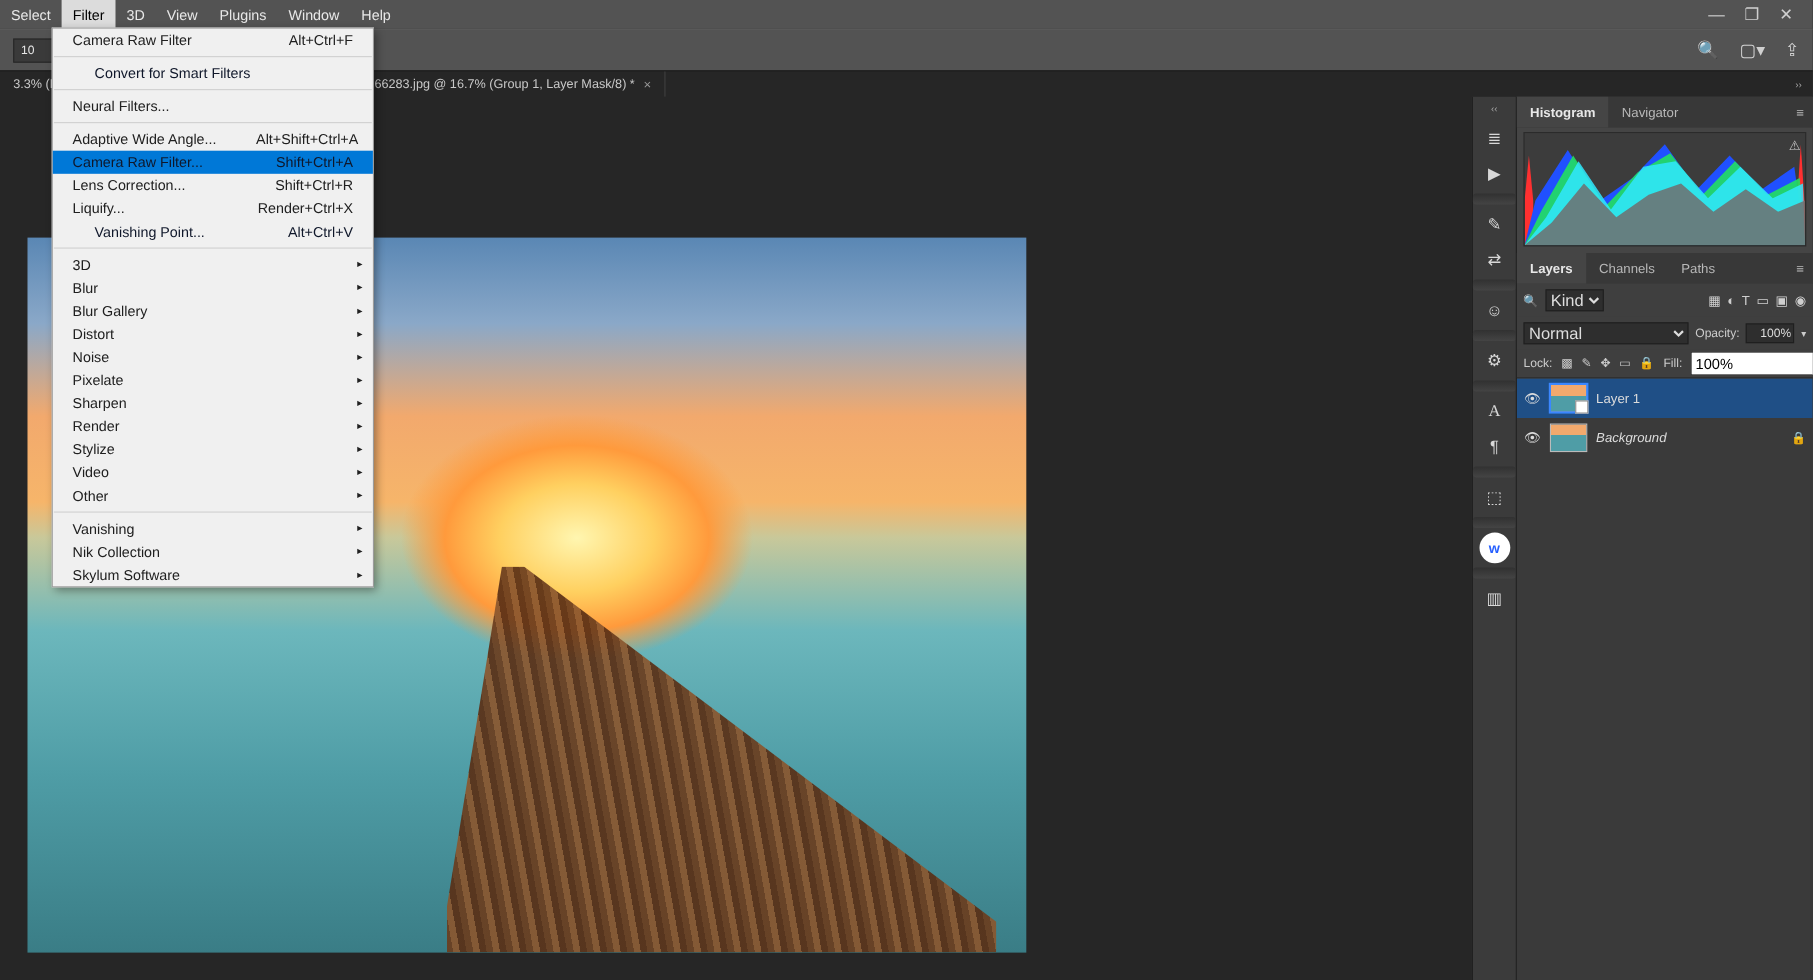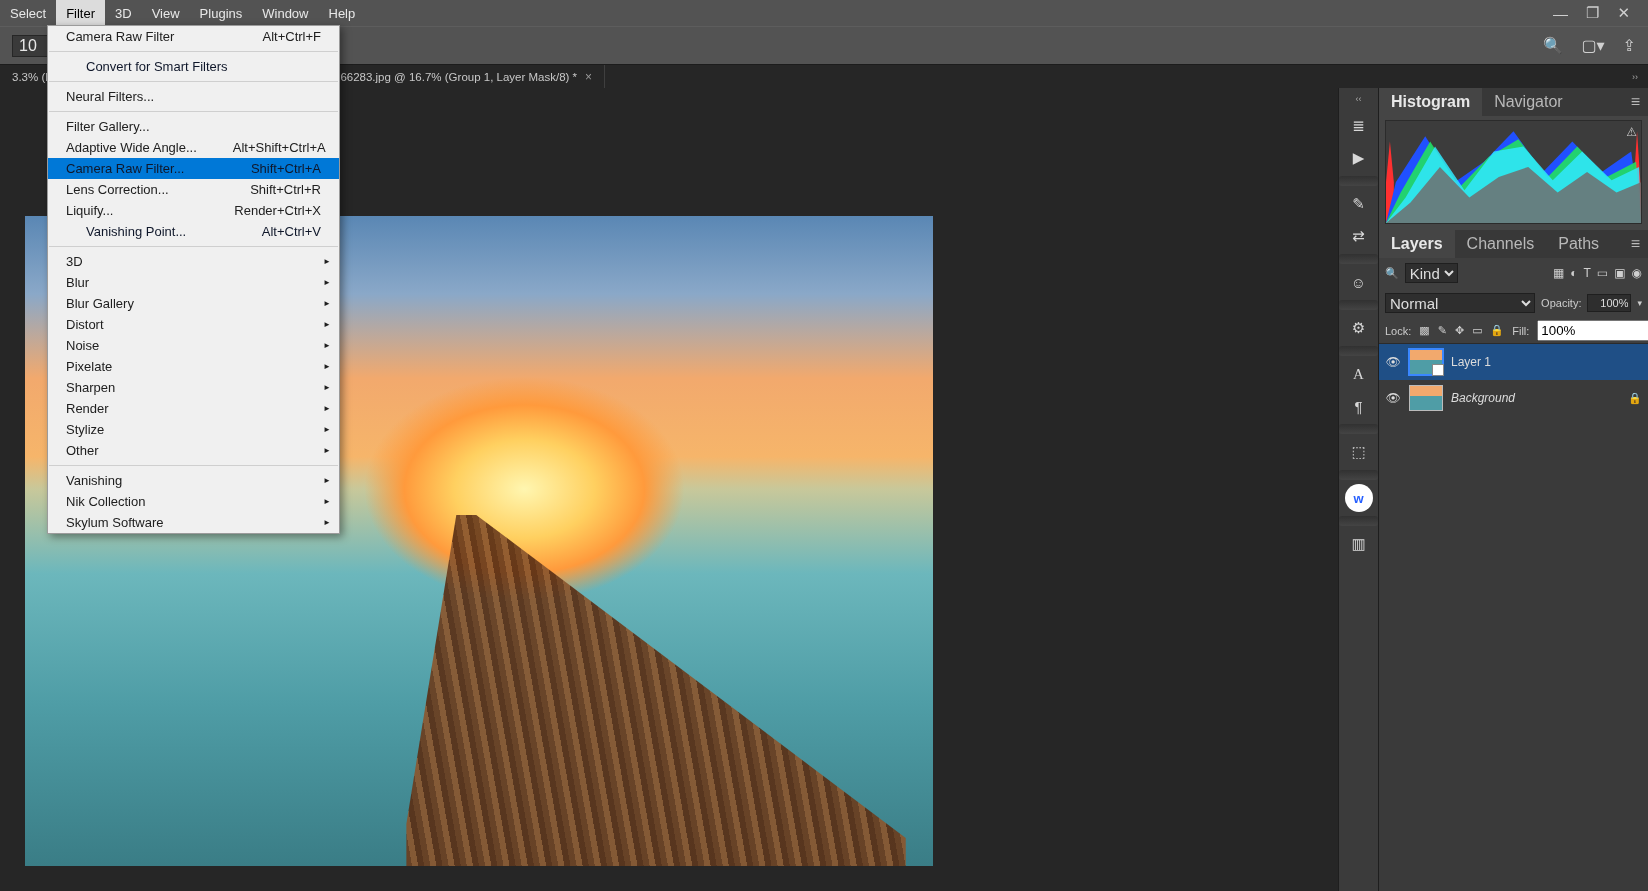--- a/index.html
+++ b/index.html
@@ -17,21 +17,21 @@
   }
   *{box-sizing:border-box;font-family:"Segoe UI",Tahoma,Arial,sans-serif;}
   html,body{margin:0;padding:0;width:1648px;height:891px;overflow:hidden;background:var(--bg-dark);color:var(--text-light);}
   
   .menubar{height:26px;background:var(--bg-panel);display:flex;align-items:center;font-size:13px;position:relative;}
   .menubar .menu-item{padding:0 10px;height:100%;display:flex;align-items:center;cursor:default;}
   .menubar .menu-item.active{background:#dcdcdc;color:#000;}
   .window-controls{margin-left:auto;display:flex;align-items:center;gap:18px;padding:0 18px;color:#cfcfcf;font-size:15px;}
   
   .options-bar{height:38px;background:var(--bg-panel);border-top:1px solid #5d5d5d;display:flex;align-items:center;padding:0 12px;font-size:12px;}
-  .opt-field{background:#3a3a3a;border:1px solid #262626;color:var(--text-light);height:22px;width:48px;padding:0 6px;font-size:16px;}
+  .opt-field{background:#3a3a3a;border:1px solid #262626;color:var(--text-light);height:22px;width:48px;padding:0 6px;font-size:11px;}
   .right-tools{margin-left:auto;display:flex;align-items:center;gap:18px;color:#d0d0d0;font-size:16px;}
   
   .tab-bar{height:24px;background:var(--bg-darker);display:flex;align-items:center;font-size:11.5px;color:#c8c8c8;border-top:1px solid #1c1c1c;}
   .doc-tab{height:100%;display:flex;align-items:center;padding:0 12px;gap:8px;border-right:1px solid #3f3f3f;}
   .doc-tab.active-tab{background:#353535;}
   .doc-tab .close{color:#9a9a9a;font-size:12px;}
   .tabspacer{flex:1;display:flex;justify-content:flex-end;padding-right:10px;}
   
   .workspace{display:flex;height:calc(100% - 26px - 38px - 24px);}
   .canvas-area{flex:1;background:var(--bg-darker);position:relative;overflow:hidden;}
@@ -54,21 +54,21 @@
       repeating-linear-gradient(80deg,#6b3d1e 0 6px,#8a562e 6px 12px,#5a2f15 12px 18px);
     clip-path:polygon(10% 0,14% 0,100% 92%,100% 100%,0 100%,0 88%);
     opacity:.92;
   }
   .collapsed-panels{width:40px;background:#3b3b3b;border-left:1px solid #1e1e1e;display:flex;flex-direction:column;align-items:center;padding-top:6px;gap:4px;}
   .collapsed-panels .chev{font-size:9px;color:#aaa;margin-bottom:4px;}
   .panel-icon{width:28px;height:28px;display:flex;align-items:center;justify-content:center;color:#d8d8d8;font-size:15px;border-radius:3px;}
   .panel-icon.sep{height:10px;width:100%;background:linear-gradient(#313131,#444);}
   .panel-icon.badge{background:#fff;color:#2760ff;border-radius:50%;font-weight:bold;font-size:13px;}
   .right-panels{width:270px;background:var(--bg-panel-dark);display:flex;flex-direction:column;border-left:1px solid #1e1e1e;}
-  .panel-head{height:28px;display:flex;align-items:center;font-size:16px;background:#383838;}
+  .panel-head{height:28px;display:flex;align-items:center;font-size:12px;background:#383838;}
   .panel-tab{padding:0 12px;height:100%;display:flex;align-items:center;color:var(--text-dim);}
   .panel-tab.active{background:var(--bg-panel-dark);color:var(--text-light);font-weight:600;}
   .panel-menu{margin-left:auto;padding:0 8px;color:#bbb;}
   
   .histogram{height:104px;background:#3c3c3c;position:relative;margin:4px 6px 6px 6px;border:1px solid #2b2b2b;overflow:hidden;}
   .histo-warn{position:absolute;top:4px;right:4px;font-size:12px;color:#cfcfcf;}
   .histo-svg{width:100%;height:100%;}
   
   .layer-controls{display:flex;align-items:center;height:30px;font-size:11px;color:#ccc;padding:0 6px;gap:6px;background:#3f3f3f;}
   .layer-controls select{background:#2e2e2e;color:#ddd;border:1px solid #1f1f1f;font-size:15px;height:20px;}
@@ -117,23 +117,20 @@
       <div class="dd-sep"></div>
       <div class="dd-item disabled">
         <span>Convert for Smart Filters</span>
       </div>
       <div class="dd-sep"></div>
       <div class="dd-item">
         <span>Neural Filters...</span>
       </div>
       <div class="dd-sep"></div>
       <div class="dd-item">
-        <span>Filter Gallery...</span>
-      </div>
-      <div class="dd-item">
         <span>Adaptive Wide Angle...</span>
         <span class="shortcut">Alt+Shift+Ctrl+A</span>
       </div>
       <div class="dd-item highlight">
         <span>Camera Raw Filter...</span>
         <span class="shortcut">Shift+Ctrl+A</span>
       </div>
       <div class="dd-item">
         <span>Lens Correction...</span>
         <span class="shortcut">Shift+Ctrl+R</span>
@@ -166,20 +163,23 @@
         <span>Pixelate</span>
       </div>
       <div class="dd-item arrow">
         <span>Sharpen</span>
       </div>
       <div class="dd-item arrow">
         <span>Render</span>
       </div>
       <div class="dd-item arrow">
         <span>Stylize</span>
+      </div>
+      <div class="dd-item arrow">
+        <span>Video</span>
       </div>
       <div class="dd-item arrow">
         <span>Other</span>
       </div>
       <div class="dd-sep"></div>
       <div class="dd-item arrow">
         <span>Vanishing</span>
       </div>
       <div class="dd-item arrow">
         <span>Nik Collection</span>

